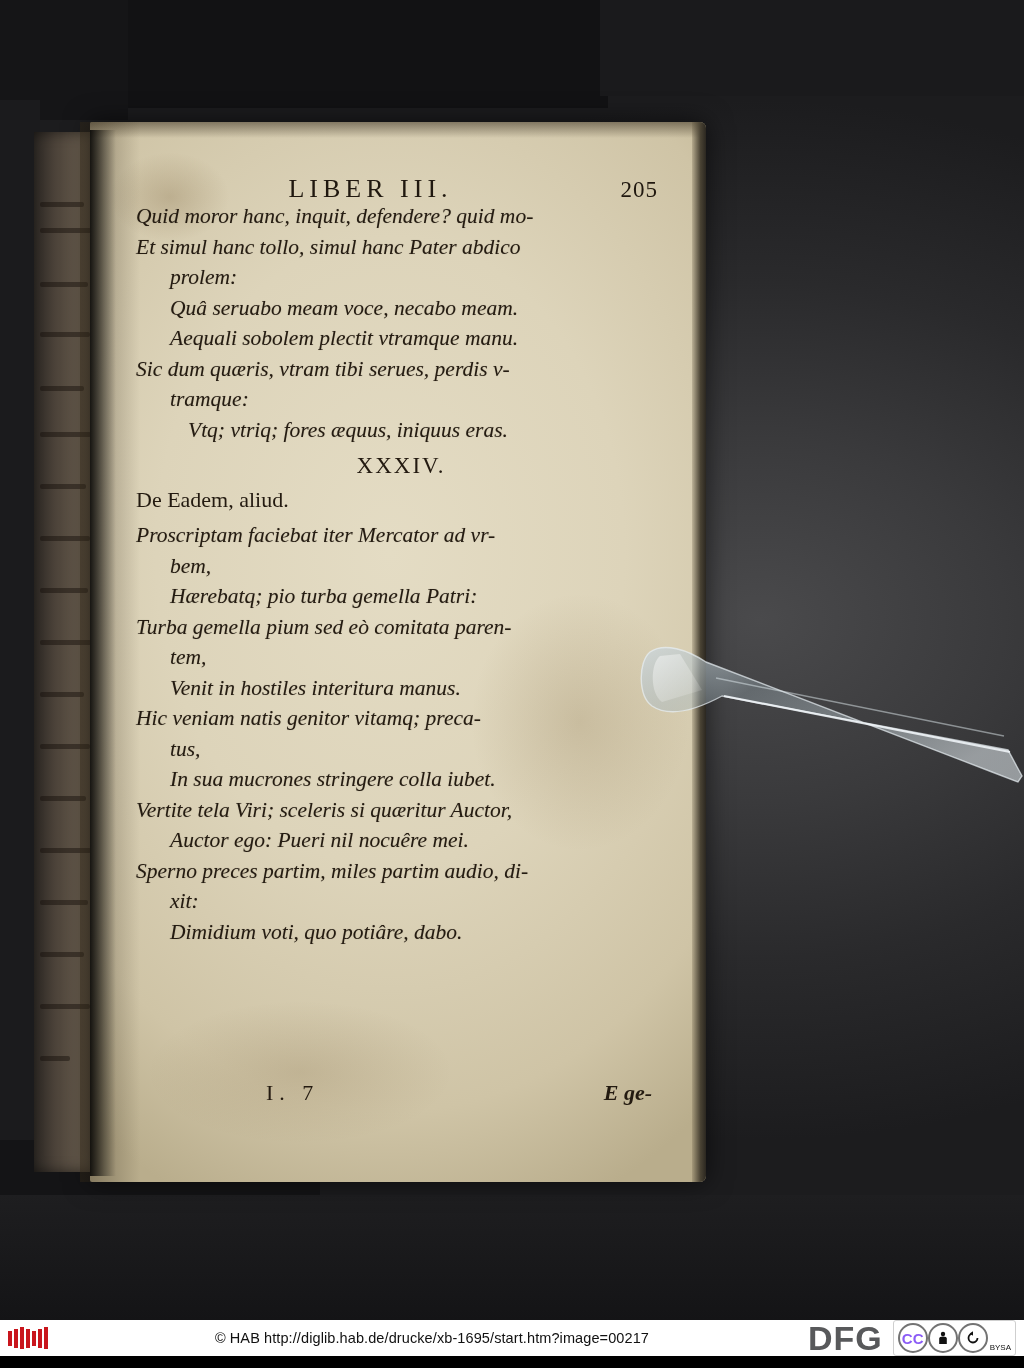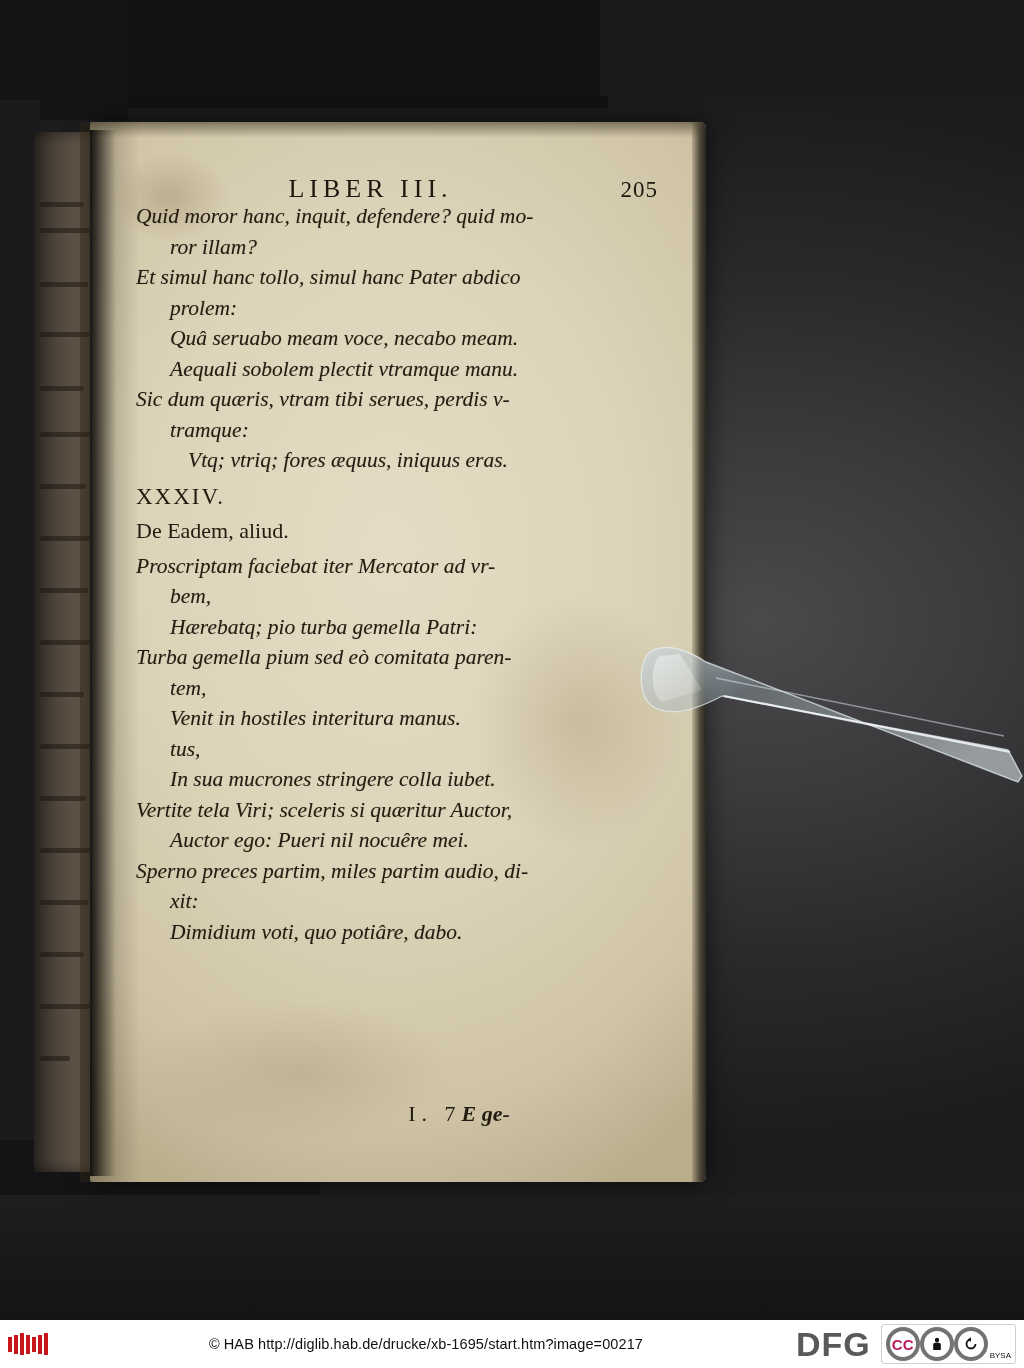--- a/index.html
+++ b/index.html
@@ -168,39 +168,39 @@
     font-size: 21.5px;
     line-height: 1.0;
     color: #241b11;
     white-space: nowrap;
     margin: 0 0 9px 0;
     text-shadow: 0 0 1px rgba(35,26,16,.25);
   }
   .ln.ind { padding-left: 34px; }
   .ln.ind2 { padding-left: 52px; }
   .heading-num {
-    text-align: left;
+    text-align: center;
     font-style: normal;
     font-size: 23px;
     letter-spacing: 2px;
     margin: 12px 0 8px 0;
   }
   .heading-sub {
     text-align: left;
     font-style: normal;
     font-size: 22px;
     margin: 0 0 12px 0;
   }
   .footline {
     position: absolute;
-    bottom: 55px;
+    bottom: 76px;
     left: 46px;
     width: 530px;
     display: flex;
-    justify-content: center;
+    justify-content: space-between;
     font-size: 22px;
     font-style: italic;
   }
   .sig { padding-left: 130px; letter-spacing: 6px; font-style: normal; }
   .catch { padding-right: 14px; font-weight: bold; }
 
   
   .glass {
     position: absolute;
     pointer-events: none;
@@ -208,21 +208,21 @@
   #glass-rod {
     left: 636px; top: 600px;
     width: 390px; height: 200px;
     z-index: 6;
   }
 
   
   #footer {
     position: absolute;
     left: 0; top: 1320px;
-    width: 1024px; height: 48px;
+    width: 1024px; height: 36px;
     background: #ffffff;
     display: flex;
     align-items: center;
   }
   .fa-logo {
     width: 56px; height: 48px;
     display: flex; align-items: center; justify-content: center;
     gap: 2px;
   }
   .fa-bar {
@@ -249,28 +249,28 @@
   }
   .cc {
     display: flex;
     align-items: center;
     gap: 2px;
     padding-right: 8px;
   }
   .cc-badge {
     width: 26px; height: 26px;
     border-radius: 50%;
-    border: 4px solid #737373;
+    border: 2px solid #737373;
     display: flex;
     align-items: center;
     justify-content: center;
     font-family: "Liberation Sans", sans-serif;
     font-size: 15px;
     font-weight: bold;
-    color: #be185d;
+    color: #8b5cf6;
     background: #fff;
   }
   .cc-labels {
     display: flex;
     flex-direction: row;
     justify-content: center;
     font-family: "Liberation Sans", sans-serif;
     font-size: 8px;
     color: #111;
     line-height: 1.25;
@@ -328,38 +328,38 @@
       <div class="stain" style="left:60px; top:880px; width:300px; height:140px; background:radial-gradient(ellipse at center, rgba(120,96,58,.18), rgba(120,96,58,0) 72%);"></div>
       <div class="stain" style="left:-10px; top:0px; width:60px; height:1060px; border-radius:0; background:linear-gradient(90deg, rgba(50,40,24,.45), rgba(50,40,24,0));"></div>
 
       <div class="text-block">
 
         <div class="running-head">LIBER III.</div>
         <div class="folio">205</div>
 
         <div class="poem">
           <div class="ln">Quid moror hanc, inquit, defendere? quid mo-</div>
-          <div class="ln ind">ror illam?</div>
           <div class="ln">Et simul hanc tollo, simul hanc Pater abdico</div>
           <div class="ln ind">prolem:</div>
           <div class="ln ind">Quâ seruabo meam voce, necabo meam.</div>
           <div class="ln ind">Aequali sobolem plectit vtramque manu.</div>
           <div class="ln">Sic dum quæris, vtram tibi serues, perdis v-</div>
           <div class="ln ind">tramque:</div>
           <div class="ln ind2">Vtq; vtriq; fores æquus, iniquus eras.</div>
 
           <div class="heading-num">XXXIV.</div>
           <div class="heading-sub">De Eadem, aliud.</div>
 
           <div class="ln">Proscriptam faciebat iter Mercator ad vr-</div>
           <div class="ln ind">bem,</div>
           <div class="ln ind">Hærebatq; pio turba gemella Patri:</div>
           <div class="ln">Turba gemella pium sed eò comitata paren-</div>
           <div class="ln ind">tem,</div>
           <div class="ln ind">Venit in hostiles interitura manus.</div>
+          <div class="ln">Hic veniam natis genitor vitamq; preca-</div>
           <div class="ln ind">tus,</div>
           <div class="ln ind">In sua mucrones stringere colla iubet.</div>
           <div class="ln">Vertite tela Viri; sceleris si quæritur Auctor,</div>
           <div class="ln ind">Auctor ego: Pueri nil nocuêre mei.</div>
           <div class="ln">Sperno preces partim, miles partim audio, di-</div>
           <div class="ln ind">xit:</div>
           <div class="ln ind">Dimidium voti, quo potiâre, dabo.</div>
         </div>
 
         <div class="footline">

